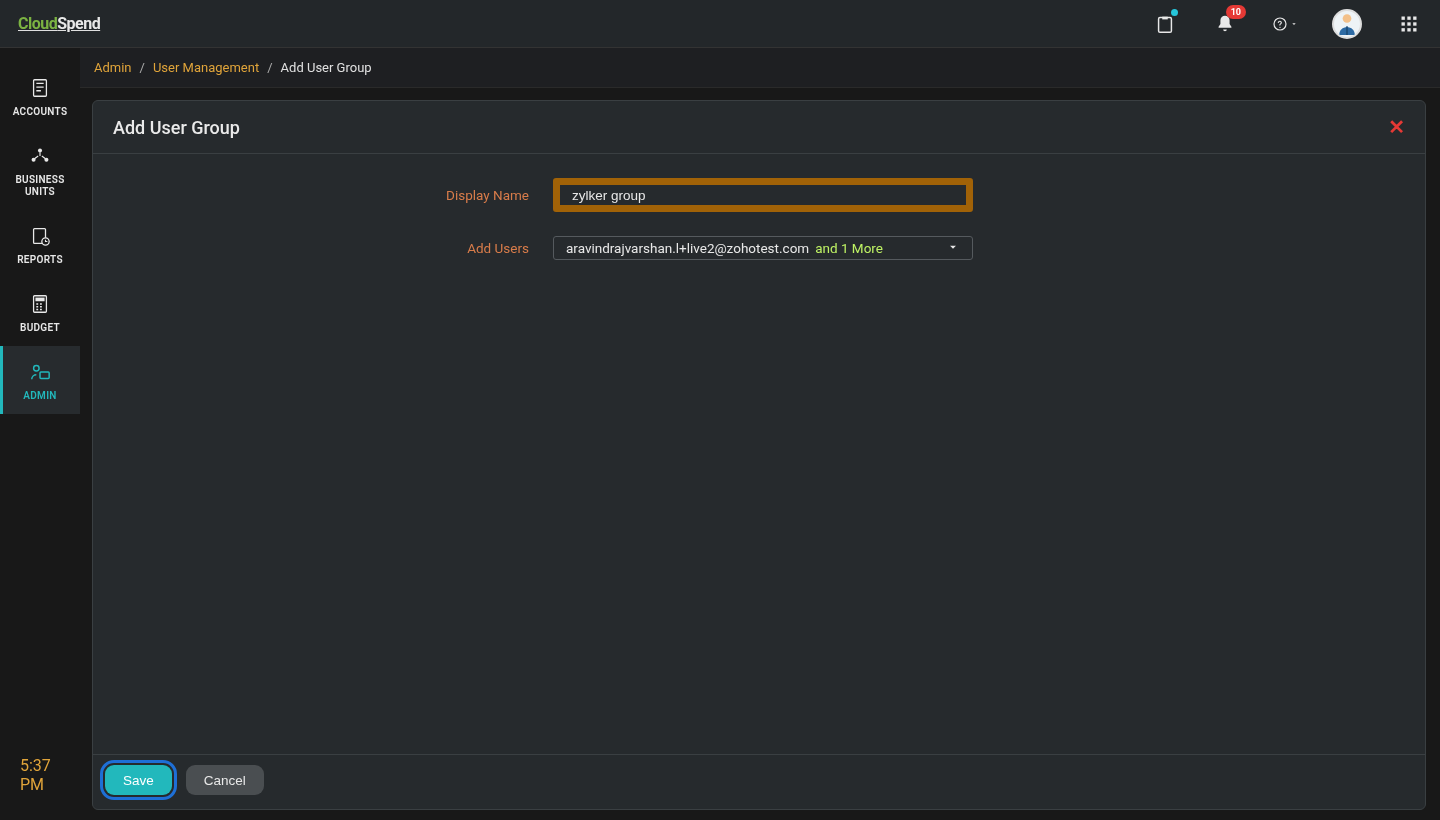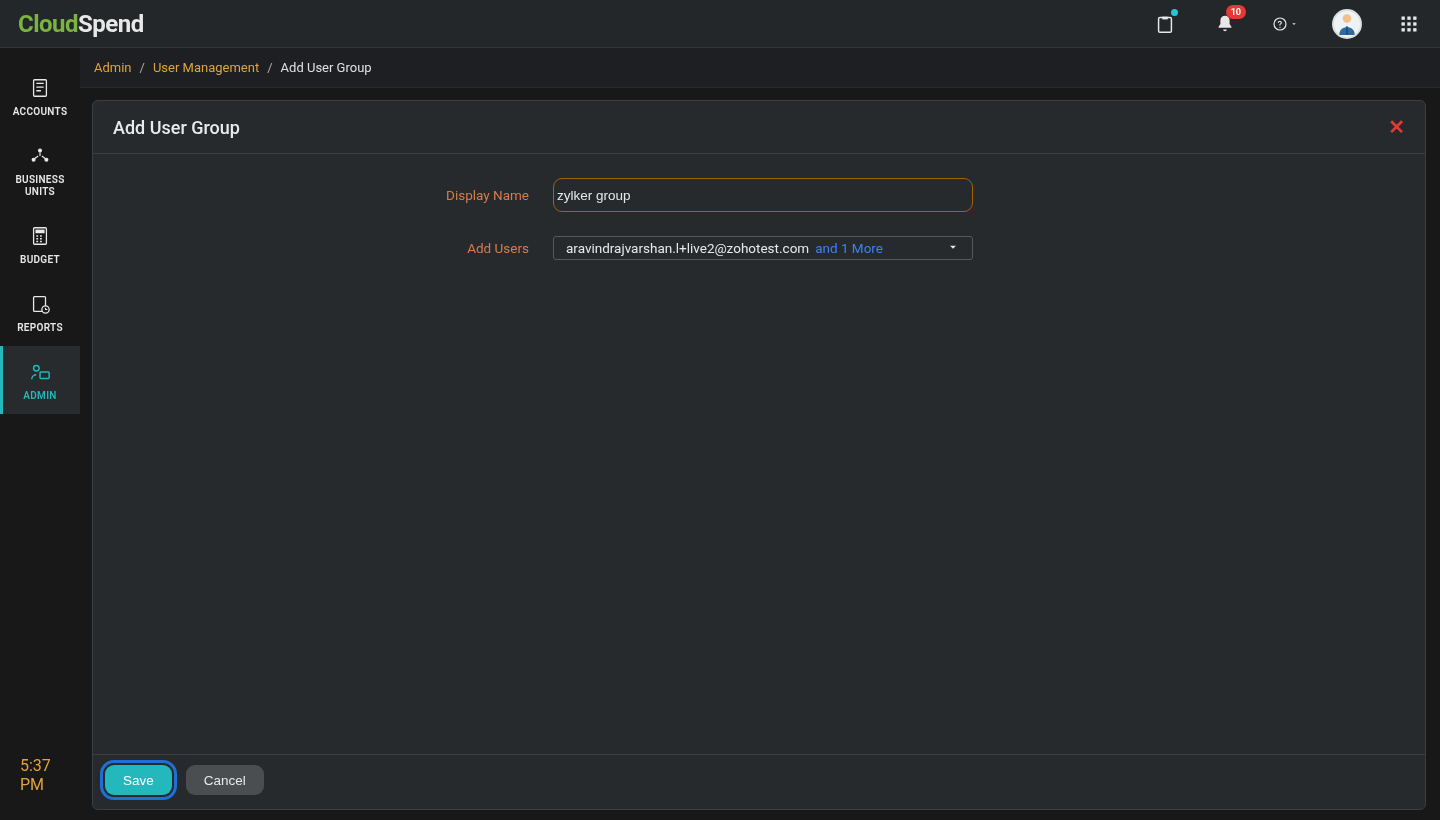--- a/index.html
+++ b/index.html
@@ -17,23 +17,24 @@
   .top-header {
     height: 48px;
     background: #23272a;
     display: flex;
     align-items: center;
     justify-content: space-between;
     padding: 0 18px;
     border-bottom: 1px solid #333;
   }
   .logo {
-    font-size: 24px;
+    font-size: 16px;
     font-weight: 700;
     letter-spacing: -0.5px;
+    text-decoration: underline;
   }
   .logo .cloud { color: #7bb342; }
   .logo .spend { color: #e8e8e8; }
 
   .top-icons {
     display: flex;
     align-items: center;
     gap: 34px;
   }
   .top-icon {
@@ -189,41 +190,41 @@
     width: 430px;
     text-align: right;
     padding-right: 24px;
     color: #d87c4a;
     font-size: 13.5px;
   }
   .text-input {
     width: 420px;
     height: 34px;
     background: #262a2d;
-    border: 1px solid #a16207;
-    border-radius: 9px;
+    border: 7px solid #a16207;
+    border-radius: 3px;
     color: #e8e8e8;
-    padding: 0 3px;
+    padding: 0 12px;
     font-size: 13.5px;
     outline: none;
   }
   .select-wrap {
     width: 420px;
     height: 24px;
     background: #262a2d;
     border: 1px solid #555a5e;
     border-radius: 3px;
     display: flex;
     align-items: center;
     padding: 0 12px;
     position: relative;
     cursor: pointer;
   }
   .select-value { font-size: 13.5px; color: #e8e8e8; }
-  .select-more { color: #3b82f6; margin-left: 6px; font-size: 13.5px; }
+  .select-more { color: #bef264; margin-left: 6px; font-size: 13.5px; }
   .select-chevron {
     position: absolute;
     right: 12px;
     color: #e8e8e8;
   }
 
   .panel-footer {
     padding: 10px 12px 14px;
     border-top: 1px solid #3a3f42;
     display: flex;
@@ -322,36 +323,36 @@
           <circle cx="5" cy="16" r="2.2"></circle>
           <circle cx="19" cy="16" r="2.2"></circle>
         <path d="M12 8v4M10 12l-4 3M14 12l4 3" stroke="currentColor" stroke-width="1.3" fill="none"></path>
       </svg>
     </span>
     <span class="nav-label">BUSINESS UNITS</span>
   </div>
   <div class="nav-item">
     <span class="nav-icon">
       <svg width="22" height="22" viewBox="0 0 24 24" fill="none" stroke="currentColor" stroke-width="1.4">
+        <rect x="5" y="4" width="13" height="16" rx="1"></rect>
+        <circle cx="18" cy="18" r="4" fill="#181818" stroke="currentColor"></circle>
+        <path d="M18 16v2h2" stroke-width="1.2"></path>
+      </svg>
+    </span>
+    <span class="nav-label">REPORTS</span>
+  </div>
+  <div class="nav-item">
+    <span class="nav-icon">
+      <svg width="22" height="22" viewBox="0 0 24 24" fill="none" stroke="currentColor" stroke-width="1.4">
         <rect x="5" y="3" width="14" height="18" rx="1"></rect>
         <rect x="7" y="5" width="10" height="4" fill="currentColor" stroke="none"></rect>
         <path d="M8 12h2M12 12h2M16 12h0M8 15h2M12 15h2M8 18h2M12 18h2"></path>
       </svg>
     </span>
     <span class="nav-label">BUDGET</span>
-  </div>
-  <div class="nav-item">
-    <span class="nav-icon">
-      <svg width="22" height="22" viewBox="0 0 24 24" fill="none" stroke="currentColor" stroke-width="1.4">
-        <rect x="5" y="4" width="13" height="16" rx="1"></rect>
-        <circle cx="18" cy="18" r="4" fill="#181818" stroke="currentColor"></circle>
-        <path d="M18 16v2h2" stroke-width="1.2"></path>
-      </svg>
-    </span>
-    <span class="nav-label">REPORTS</span>
   </div>
   <div class="nav-item active">
     <span class="nav-icon">
       <svg width="22" height="22" viewBox="0 0 24 24" fill="none" stroke="currentColor" stroke-width="1.6">
         <circle cx="8" cy="8" r="3"></circle>
         <path d="M3 20c0-3 2.5-5 5-5"></path>
         <rect x="12" y="12" width="10" height="7" rx="1"></rect>
       </svg>
     </span>
     <span class="nav-label">ADMIN</span>

